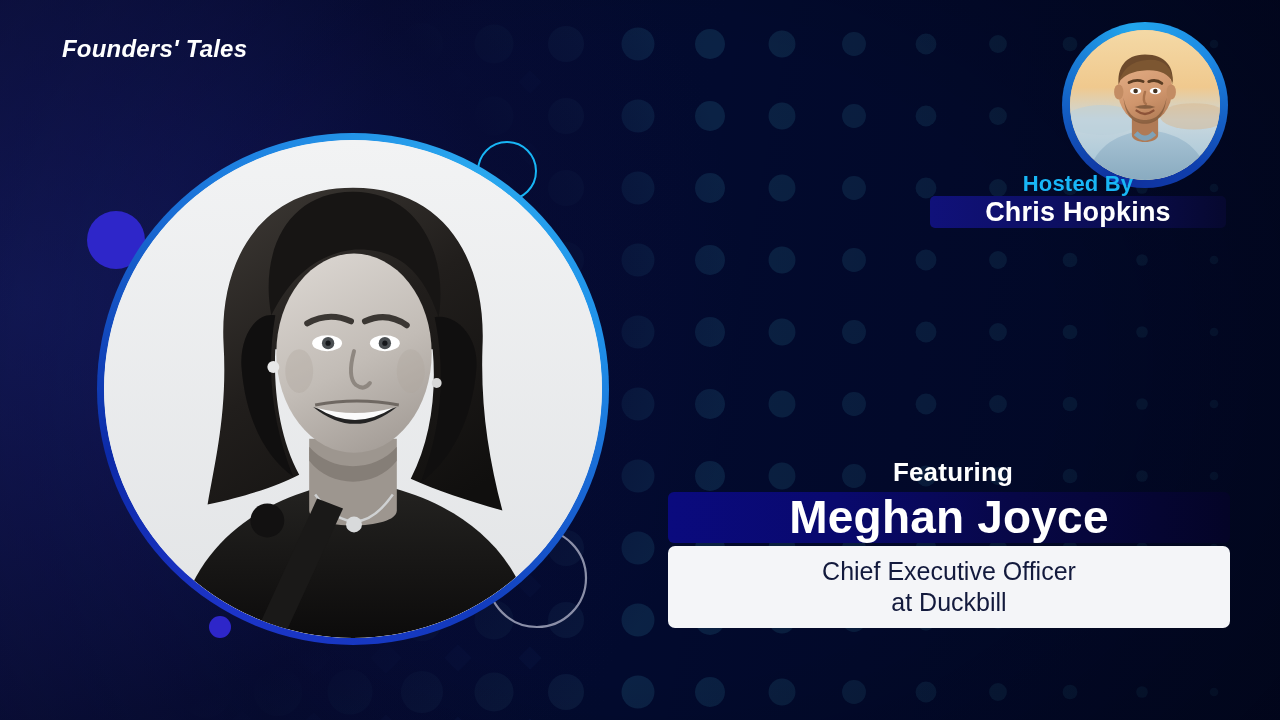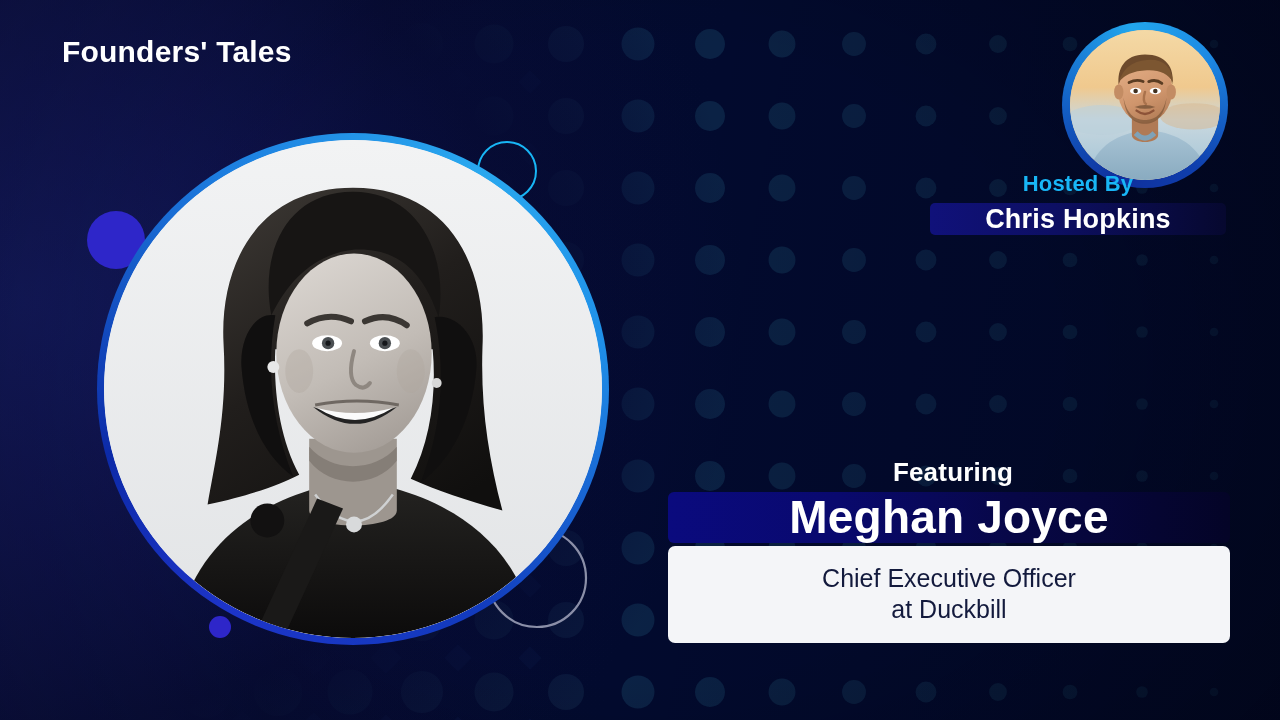--- a/index.html
+++ b/index.html
@@ -29,21 +29,21 @@
   #dots,#diamonds{position:absolute;inset:0;}
 
   
   .logo{position:absolute;left:62px;top:28px;color:#ffffff;}
   .logo-line1{
     font-size:33px;letter-spacing:.3px;line-height:1;
     font-weight:400;white-space:nowrap;position:relative;
   }
   .logo-line1 .em{font-weight:400;}
   .logo-line2{
-    font-size:30px;font-weight:700;
+    font-size:24px;font-weight:700;font-style:italic;
     letter-spacing:.2px;line-height:1;margin-top:9px;white-space:nowrap;
   }
   .logo-dot{
     position:absolute;left:117px;top:-4px;
     width:13px;height:13px;border-radius:50%;background:#ffffff;
   }
   .logo-tail{
     position:absolute;left:112px;top:5px;
     width:7px;height:7px;background:#ffffff;
     border-bottom-left-radius:7px;
@@ -71,21 +71,21 @@
   }
   .host-inner{
     width:100%;height:100%;border-radius:50%;overflow:hidden;position:relative;
     background:#e8c89a;
   }
 
   
   .hosted-block{position:absolute;left:930px;top:172px;width:296px;}
   .hosted-label{
     font-size:22px;font-weight:700;color:#18b6f6;letter-spacing:.2px;
-    text-align:center;line-height:1.1;margin-bottom:7px;
+    text-align:center;line-height:1.1;
   }
   .host-bar{
     height:32px;border-radius:5px;
     background:linear-gradient(90deg,#10117a 0%,#0d0f63 42%,#090b45 75%,#06082f 100%);
     display:flex;align-items:center;justify-content:center;
   }
   .host-name{
     font-size:27px;font-weight:700;color:#ffffff;letter-spacing:.2px;white-space:nowrap;
   }
 
@@ -98,21 +98,21 @@
   .guest-bar{
     height:51px;border-radius:6px;
     background:linear-gradient(90deg,#0a0a7e 0%,#09096e 30%,#070746 62%,#040427 100%);
     display:flex;align-items:center;justify-content:center;
   }
   .guest-name{
     font-size:46px;font-weight:700;color:#ffffff;letter-spacing:.2px;
     white-space:nowrap;line-height:1;
   }
   .role-card{
-    margin-top:3px;height:97px;border-radius:7px;
+    margin-top:3px;height:82px;border-radius:7px;
     background:#f4f5f8;
     display:flex;flex-direction:column;align-items:center;justify-content:center;
   }
   .role-line{
     font-size:25px;color:#131a3d;font-weight:400;line-height:1.24;
     text-align:center;white-space:nowrap;
   }
 </style>
 </head>
 <body>

